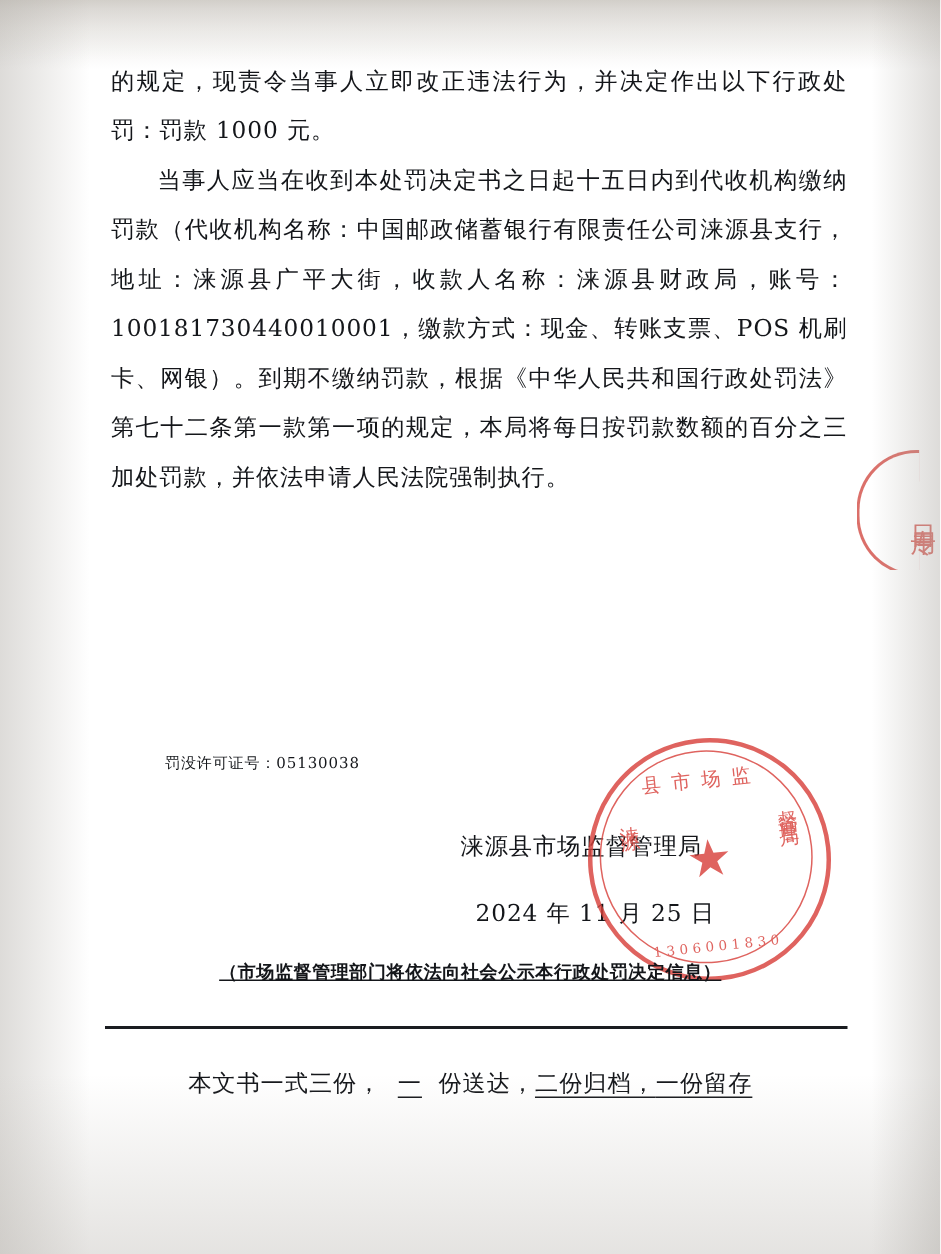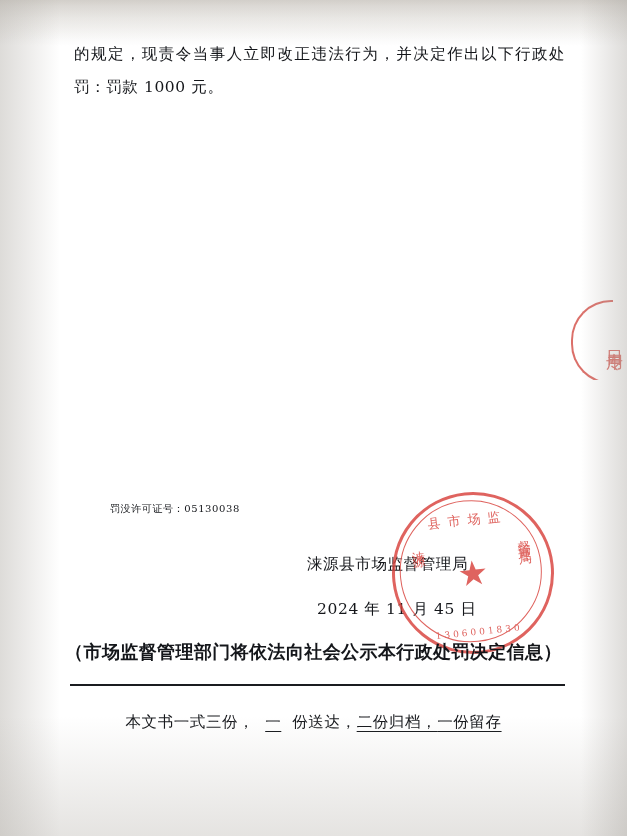--- a/index.html
+++ b/index.html
@@ -97,24 +97,25 @@
     font-size: 10px;
     color: #14161a;
     letter-spacing: 0.6px;
     white-space: nowrap;
   }
   .notice {
     position: absolute;
     left: 0; right: 0;
     top: 640px;
     text-align: center;
-    font-size: 18px;
+    font-size: 12px;
     color: #14161a;
     letter-spacing: 0.4px;
     font-weight: 600;
+    text-decoration: underline;
   }
   .divider {
     position: absolute;
     left: 70px;
     right: 62px;
     top: 684px;
     height: 2px;
     background: #1a1c20;
   }
   .footer {
@@ -219,29 +220,30 @@
 </style>
 </head>
 <body>
 
 <div id="page">
 
   <div class="top-shade"></div>
 
   <div class="doc-body">
     <p class="para">的规定，现责令当事人立即改正违法行为，并决定作出以下行政处罚：罚款 1000 元。</p>
+    <p class="para indent">当事人应当在收到本处罚决定书之日起十五日内到代收机构缴纳罚款（代收机构名称：中国邮政储蓄银行有限责任公司涞源县支行，地址：涞源县广平大街，收款人名称：涞源县财政局，账号：100181730440010001，缴款方式：现金、转账支票、POS 机刷卡、网银）。到期不缴纳罚款，根据《中华人民共和国行政处罚法》第七十二条第一款第一项的规定，本局将每日按罚款数额的百分之三加处罚款，并依法申请人民法院强制执行。</p>
   </div>
 
   <div class="license-no">
     <span>罚没许可证号：</span><span>05130038</span>
   </div>
 
   <div class="sig-block">
     <div class="sig-line">涞源县市场监督管理局</div>
-    <div class="sig-line sig-date">2024 年 11 月 45 日</div>
+    <div class="sig-line sig-date">2024 年 11 月 25 日</div>
   </div>
 
   <div class="seal">
     <div class="ring-inner"></div>
     <div class="seal-text-top">县市场监</div>
     <div class="seal-arc-left">涞源</div>
     <div class="seal-arc-right">督管理局</div>
     <div class="star">★</div>
     <div class="seal-text-bottom">1306001830</div>
   </div>

